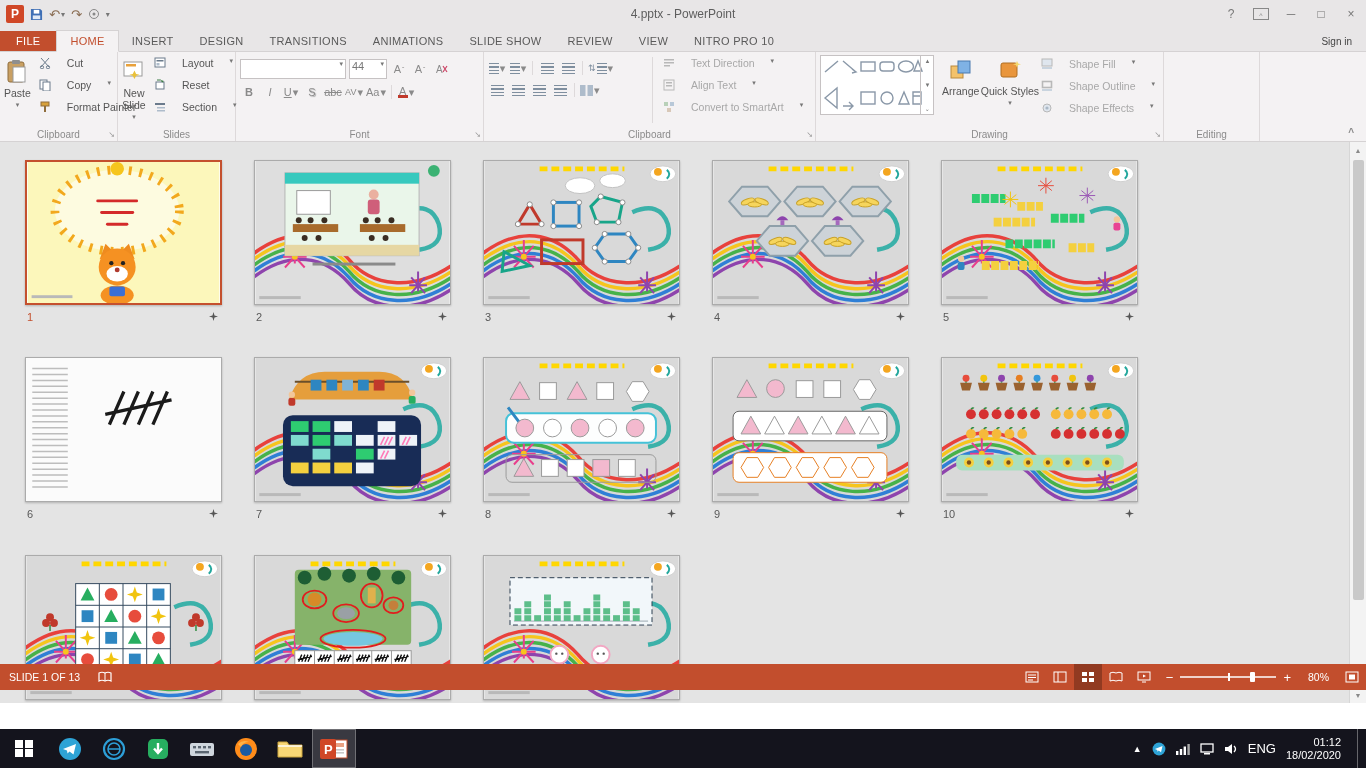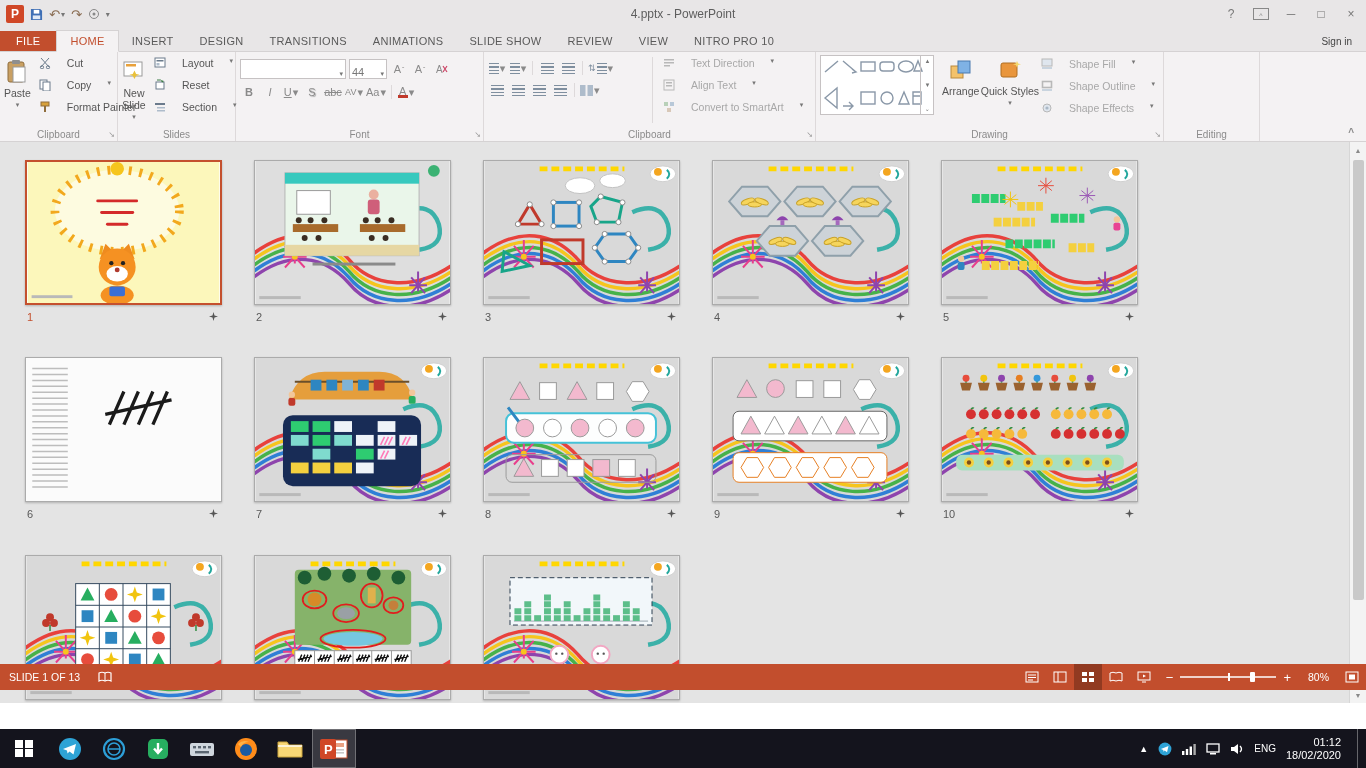--- a/index.html
+++ b/index.html
@@ -30,21 +30,21 @@
 .glabel{position:absolute;bottom:1px;left:0;right:0;text-align:center;font-size:10px;color:#8b8b8b}
 .dlg{position:absolute;right:2px;bottom:2px;font-size:8px;color:#9a9a9a;line-height:1}
 .bigbtn{width:46px;display:flex;flex-direction:column;align-items:center;justify-content:flex-start;gap:2px;padding-top:4px;font-size:10.5px;color:#555;text-align:center;line-height:1.15}
 .bigbtn .dd{font-size:7px;color:#777}
 .stackcol{display:flex;flex-direction:column;justify-content:flex-start;gap:2px;padding-top:2px}
 .tbtn{display:flex;align-items:flex-start;gap:16px;height:20px;padding:0 4px;font-size:10.5px;color:#555;white-space:nowrap}
 .tbtn .dd{font-size:7px;color:#777}
 .dis{color:#a8a8a8}
 .fontcol{display:flex;flex-direction:column;gap:4px;padding-top:4px}
 .frow{display:flex;align-items:center;gap:3px}
-.combo{height:20px;border:1px solid #c6c2c3;background:#fff;display:flex;align-items:flex-end;padding:0 2px;gap:2px}
+.combo{height:20px;border:1px solid #c6c2c3;background:#fff;display:flex;align-items:flex-start;padding:0 2px;gap:2px}
 .combo input{border:0;outline:0;width:100%;font-size:11px;color:#777;font-family:inherit;background:transparent}
 .combo .dd{font-size:7px;color:#777}
 .lbtn{min-width:18px;height:18px;display:flex;align-items:center;justify-content:center;font-size:11px;color:#8a8a8a;gap:1px}
 .lbtn b{font-weight:bold}.lbtn i{font-style:italic}.lbtn u{text-decoration:underline}
 .redbar{display:inline-block;width:10px;height:3px;background:#c0392b;margin-top:-2px}
 .li{width:13px;height:11px;background:repeating-linear-gradient(to bottom,#7f8f9f 0 1.4px,transparent 1.4px 3.4px)}
 .li.short{width:10px}
 .vsep{width:1px;align-self:stretch;background:#ddd9da;margin:2px 2px}
 .gal{background:#fff;border:1px solid #c6c2c3;width:118px;height:60px;position:relative}
 .galscroll{position:absolute;right:0;top:0;bottom:0;width:13px;border-left:1px solid #c6c2c3;display:flex;flex-direction:column;align-items:center;justify-content:space-between;font-size:6px;color:#777;padding:2px 0}
@@ -80,21 +80,21 @@
 
 
 .taskbar{position:absolute;top:729px;left:0;right:0;height:39px;background:#14141d;display:flex;align-items:stretch}
 .startbtn{width:48px;display:flex;align-items:center;justify-content:center}
 .winlogo{display:grid;grid-template-columns:8px 8px;grid-template-rows:8px 8px;gap:1.5px}
 .winlogo span{background:#fff}
 .tkbtn{width:44px;display:flex;align-items:center;justify-content:center}
 .tkbtn.activeapp{background:rgba(255,255,255,.16);border:1px solid rgba(255,255,255,.28)}
 .tray{margin-left:auto;display:flex;align-items:center;gap:10px;padding-right:4px}
 .trayicon{display:flex;align-items:center;justify-content:center;color:#fff}
-.eng{color:#fff;font-size:10px}
+.eng{color:#fff;font-size:13px}
 .clock{color:#fff;font-size:11px;text-align:right;line-height:13px;padding-right:6px}
 .showdesk{width:5px;border-left:1px solid rgba(255,255,255,.35);height:100%}
 .chev{color:#fff;font-size:9px}
 </style>
 </head>
 <body>
 
 <svg width="0" height="0" style="position:absolute" aria-hidden="true">
 <defs>
   <g id="rb" fill="none">

